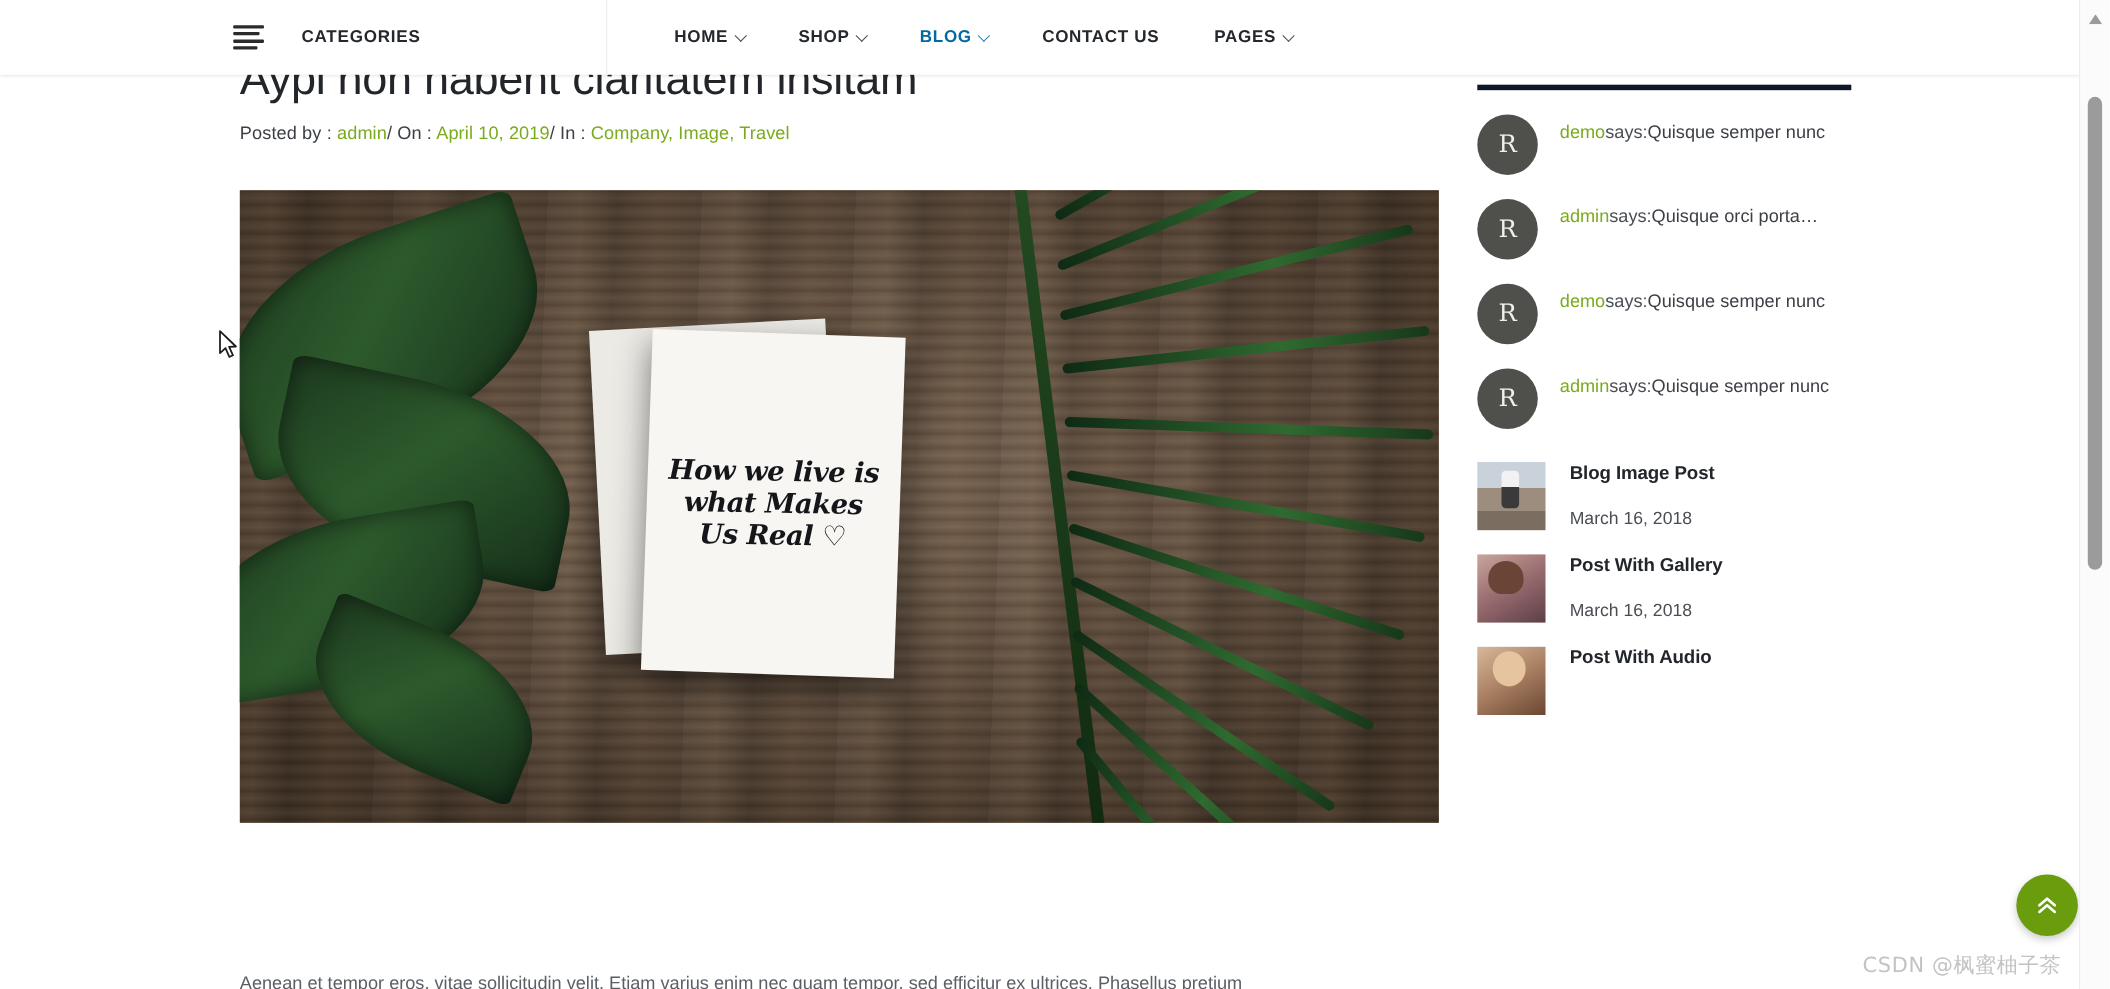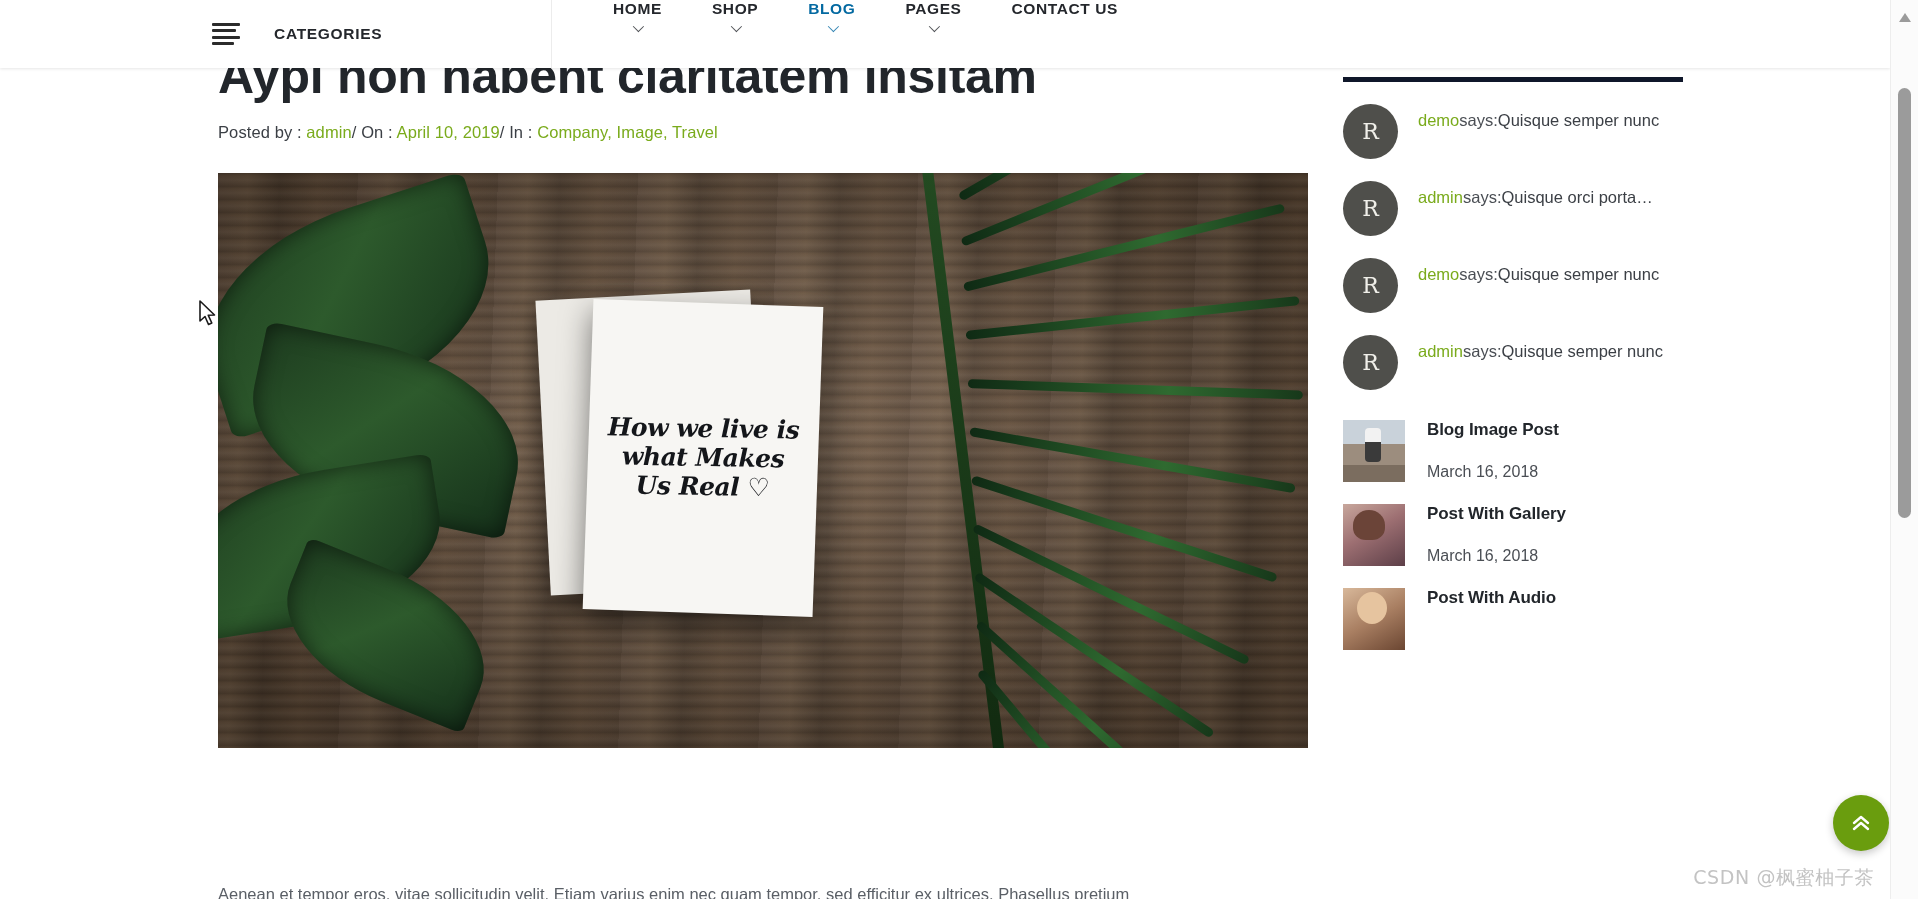--- a/index.html
+++ b/index.html
@@ -34,40 +34,40 @@
   #categories-label {
     margin-left: 34px; font-size: 15.5px; letter-spacing: .7px;
     font-weight: 700; color: #24272c;
   }
 
   #mainnav { display: flex; align-items: center; height: 68px; padding-left: 36px; gap: 0; }
   .navitem {
     display: flex; align-items: center; gap: 6px;
     padding: 0 25px; height: 68px;
     font-size: 15.5px; font-weight: 700; letter-spacing: .6px;
-    color: #24272c; cursor: pointer; white-space: nowrap; flex-direction: column;
+    color: #24272c; cursor: pointer; white-space: nowrap;
   }
   .navitem.active { color: #0369a1; }
   .chev { width: 8px; height: 8px; border-right: 1.6px solid currentColor; border-bottom: 1.6px solid currentColor;
           transform: rotate(45deg) translateY(-2px); opacity:.8; }
 
   #call-support {
     position: absolute; right: 60px; top: 0; height: 68px;
     display: flex; align-items: center;
     font-size: 16px; color: #2c2f34; letter-spacing:.2px;
   }
 
   
   #content { position: absolute; top: 0; left: 0; width: 1890px; height: 899px; }
 
   #post {
     position: absolute; left: 218px; top: 48px; width: 1090px;
   }
   #post-title {
-    font-size: 50px; font-weight: 700; color: #22262b; letter-spacing: -0.3px;
+    font-size: 41px; font-weight: 400; color: #22262b; letter-spacing: -0.3px;
     line-height: 1.15; white-space: nowrap;
   }
   #post-meta {
     margin-top: 17px; font-size: 16.5px; color: #3b3f45; letter-spacing: .1px;
   }
   #post-meta .lnk { color: #7aab1c; }
 
   
   #featured {
     position: absolute; left: 218px; top: 173px; width: 1090px; height: 575px;
@@ -336,25 +336,25 @@
       </div>
       <div class="navitem">
         <span>SHOP</span>
         <span class="chev"></span>
       </div>
       <div class="navitem active">
         <span>BLOG</span>
         <span class="chev"></span>
       </div>
       <div class="navitem">
+        <span>CONTACT US</span>
+      </div>
+      <div class="navitem">
         <span>PAGES</span>
         <span class="chev"></span>
-      </div>
-      <div class="navitem">
-        <span>CONTACT US</span>
       </div>
     </nav>
 
   </header>
 
   <div id="scroll-top">
     <svg width="26" height="26" viewBox="0 0 26 26">
       <path d="M6 13 L13 7 L20 13" fill="none" stroke="#ffffff" stroke-width="2.4" stroke-linecap="round" stroke-linejoin="round"></path>
       <path d="M6 19 L13 13 L20 19" fill="none" stroke="#ffffff" stroke-width="2.4" stroke-linecap="round" stroke-linejoin="round"></path>
     </svg>

